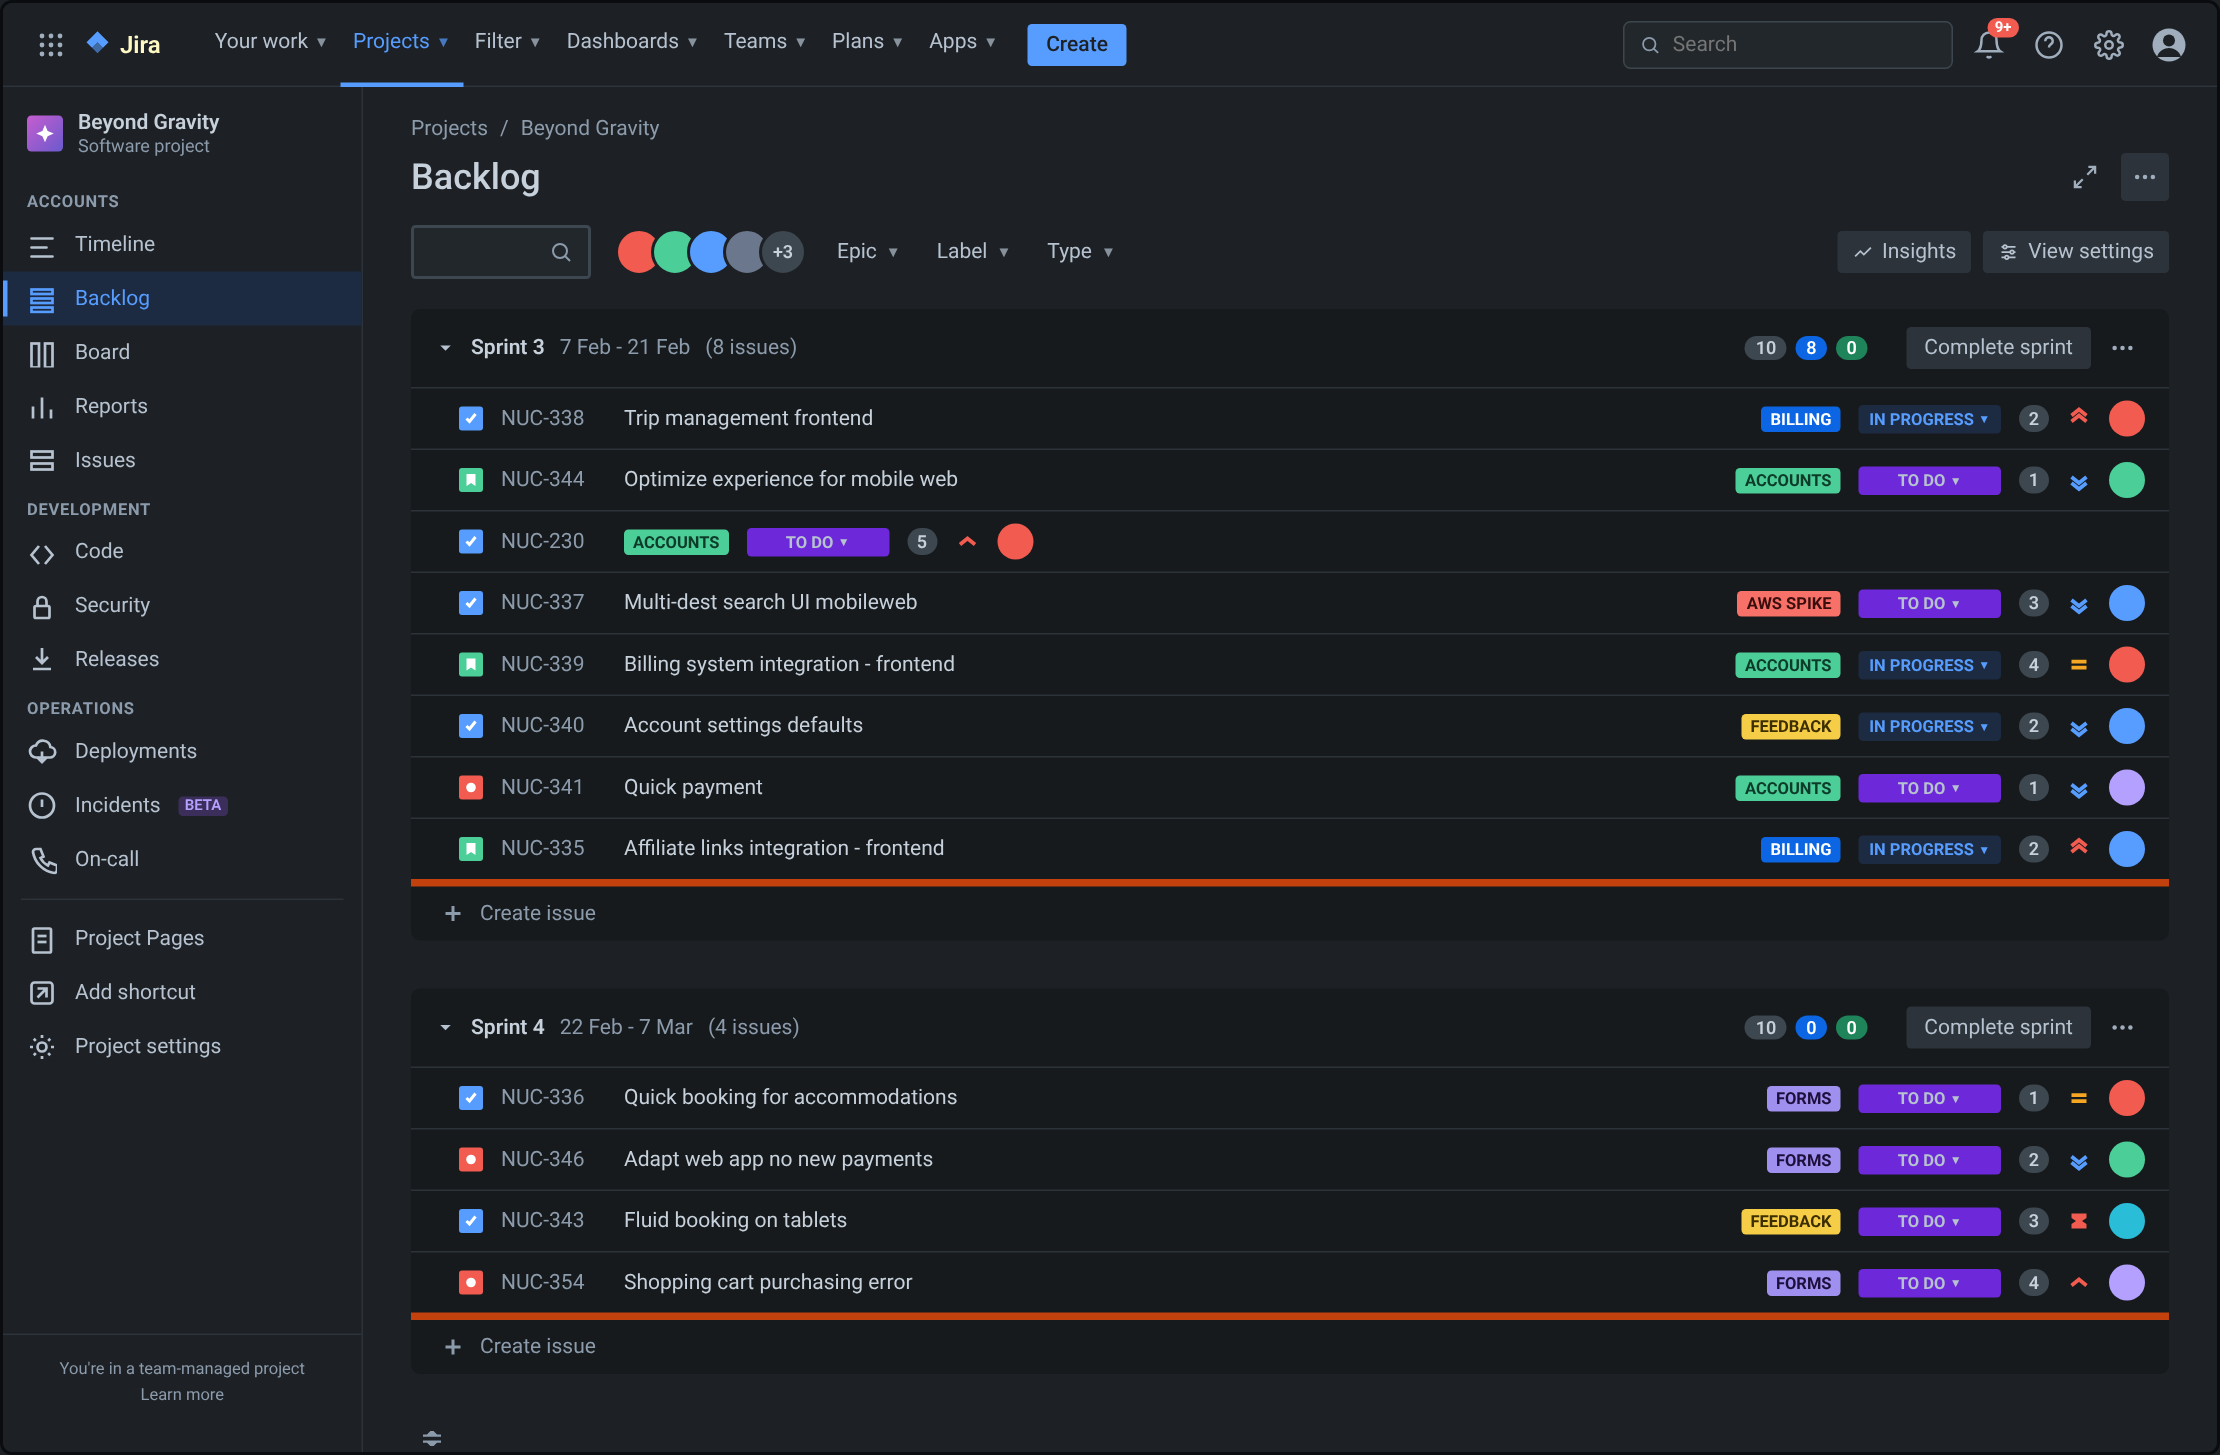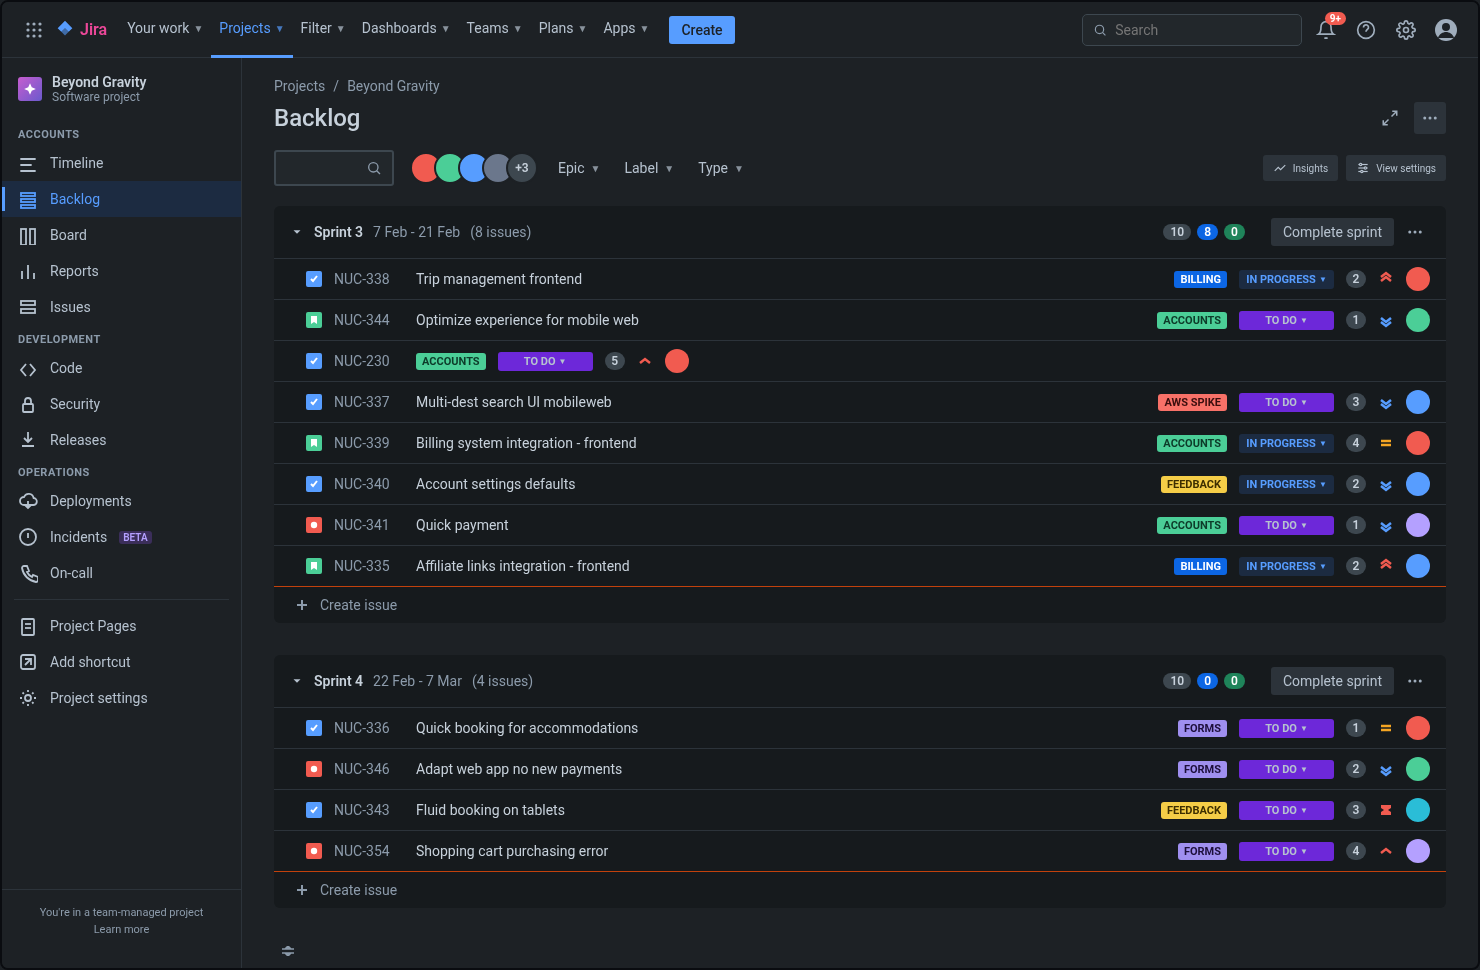--- a/index.html
+++ b/index.html
@@ -1,19 +1,19 @@
 <!DOCTYPE html>
 <html><head>
 <meta charset="utf-8">
 <style>
 * { margin:0; padding:0; box-sizing:border-box; font-family:-apple-system,BlinkMacSystemFont,"Segoe UI",Roboto,sans-serif; }
 body { background:#1d2125; color:#c7d1db; width:1480px; height:970px; overflow:hidden; border:2px solid #0a0c10; border-radius:8px; }
 .topnav { height:56px; background:#1d2125; border-bottom:1px solid #2c333a; display:flex; align-items:center; padding:0 16px; gap:4px; }
 .apps-btn { width:32px; height:32px; display:flex; align-items:center; justify-content:center; cursor:pointer; border-radius:3px; }
-.jira-logo { display:flex; align-items:center; gap:4px; margin-right:8px; color:#ec4899; font-weight:600; cursor:pointer; }
+.jira-logo { display:flex; align-items:center; gap:4px; margin-right:24px; color:#fef9c3; font-weight:600; cursor:pointer; }
 .nav-item { padding:4px 8px; color:#b6c2cf; font-size:14px; display:flex; align-items:center; gap:4px; cursor:pointer; height:56px; border-bottom:3px solid transparent; }
 .nav-item.active { color:#579dff; border-bottom-color:#579dff; }
 .chevron { font-size:10px; opacity:0.7; }
 .create-btn { background:#579dff; color:#1d2125; font-weight:500; padding:6px 12px; border-radius:3px; border:none; font-size:14px; cursor:pointer; margin-left:8px; }
 .topnav-right { margin-left:auto; display:flex; align-items:center; gap:8px; }
 .search-box { background:#22272b; border:1px solid #3d474f; border-radius:5px; width:220px; height:32px; display:flex; align-items:center; padding:0 10px; gap:8px; }
 .search-box input { background:transparent; border:none; color:#c7d1db; outline:none; width:100%; font-size:14px; }
 .icon-btn { width:32px; height:32px; display:flex; align-items:center; justify-content:center; cursor:pointer; border-radius:50%; color:#9fadbc; position:relative; }
 .badge-notif { position:absolute; top:-2px; right:-4px; background:#f15b50; color:#fff; font-size:10px; font-weight:700; padding:1px 5px; border-radius:8px; }
 .layout { display:flex; height:calc(970px - 60px); }
@@ -35,21 +35,21 @@
 .page-head { display:flex; align-items:center; margin-bottom:16px; }
 .page-title { font-size:24px; font-weight:500; color:#c7d1db; }
 .page-head-actions { margin-left:auto; display:flex; gap:8px; }
 .toolbar { display:flex; align-items:center; gap:16px; margin-bottom:20px; }
 .mini-search { background:#22272b; border:2px solid #3d474f; border-radius:3px; width:120px; height:36px; display:flex; align-items:center; justify-content:flex-end; padding:0 10px; }
 .avatar-stack { display:flex; }
 .avatar { width:32px; height:32px; border-radius:50%; border:2px solid #1d2125; margin-left:-8px; display:flex; align-items:center; justify-content:center; font-size:12px; font-weight:600; }
 .avatar:first-child { margin-left:0; }
 .filter-btn { color:#b6c2cf; font-size:14px; display:flex; align-items:center; gap:6px; cursor:pointer; padding:6px 4px; }
 .toolbar-right { margin-left:auto; display:flex; gap:8px; }
-.tool-btn { background:#2c333a; color:#b6c2cf; padding:6px 10px; border-radius:3px; font-size:10px; display:flex; align-items:center; gap:6px; cursor:pointer; border:none; }
+.tool-btn { background:#2c333a; color:#b6c2cf; padding:6px 10px; border-radius:3px; font-size:14px; display:flex; align-items:center; gap:6px; cursor:pointer; border:none; }
 .sprint-block { background:#161a1d; border-radius:6px; margin-bottom:32px; }
 .sprint-head { display:flex; align-items:center; padding:12px 16px; gap:10px; }
 .sprint-title { font-weight:600; font-size:14px; color:#c7d1db; }
 .sprint-meta { font-size:14px; color:#8c9bab; }
 .sprint-head-right { margin-left:auto; display:flex; align-items:center; gap:6px; }
 .count-pill { font-size:12px; font-weight:600; padding:1px 7px; border-radius:10px; }
 .pill-grey { background:#3d474f; color:#c7d1db; }
 .pill-blue { background:#0c66e4; color:#fff; }
 .pill-green { background:#1f845a; color:#fff; }
 .complete-btn { background:#2c333a; color:#b6c2cf; padding:6px 12px; border-radius:3px; font-size:14px; cursor:pointer; border:none; margin-left:20px;}
@@ -61,21 +61,21 @@
 .type-bug { background:#f15b50; }
 .issue-key { color:#8c9bab; width:70px; flex-shrink:0; }
 .issue-summary { color:#c7d1db; flex:1; }
 .epic-badge { font-size:11px; font-weight:700; padding:2px 6px; border-radius:3px; }
 .status-btn { font-size:11px; font-weight:700; padding:3px 6px; border-radius:3px; display:flex; align-items:center; gap:3px; cursor:pointer; width:95px; justify-content:center;}
 .status-todo { background:#6d28d9; color:#b6c2cf; }
 .status-progress { background:#1c2b41; color:#579dff; }
 .sp-badge { background:#3d474f; color:#c7d1db; font-size:12px; font-weight:600; width:20px; height:18px; border-radius:10px; display:flex; align-items:center; justify-content:center; }
 .priority { width:16px; height:16px; display:flex; align-items:center; justify-content:center; }
 .assignee { width:24px; height:24px; border-radius:50%; flex-shrink:0; }
-.create-issue { display:flex; align-items:center; gap:10px; padding:10px 16px 10px 20px; color:#8c9bab; font-size:14px; cursor:pointer; border-top:1px solid #c2410c; }
+.create-issue { display:flex; align-items:center; gap:10px; padding:10px 16px 10px 20px; color:#8c9bab; font-size:14px; cursor:pointer; border-top:5px solid #c2410c; }
 .drag-handle { text-align:center; padding:6px; color:#8c9bab; cursor:ns-resize; }
 svg { display:block; }
 </style>
 </head>
 <body>
 
 <div class="topnav">
   <div class="apps-btn">
     <svg width="20" height="20" viewBox="0 0 20 20" fill="#9fadbc">
         <circle cx="4" cy="4" r="1.6"></circle>

